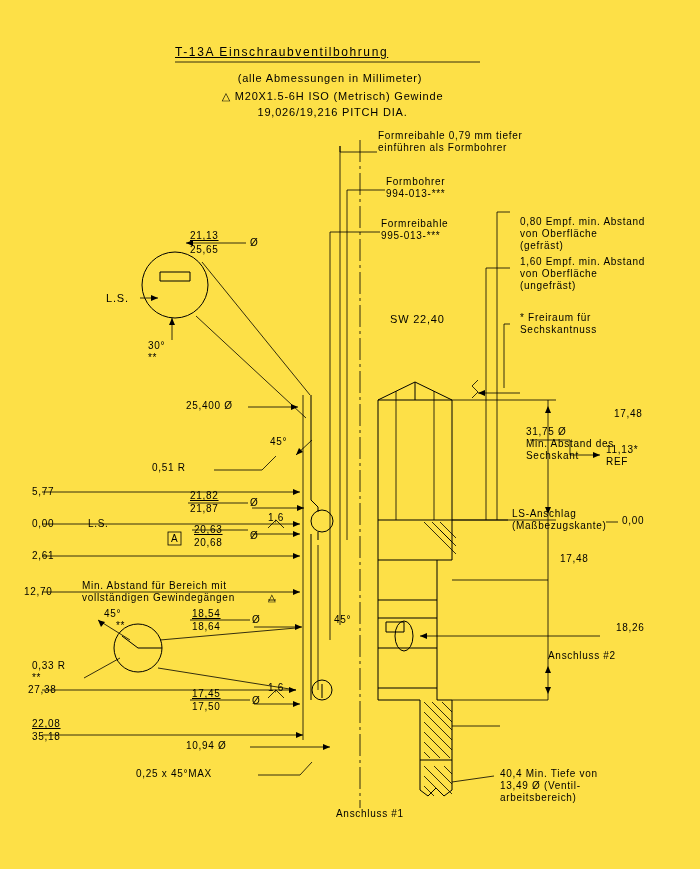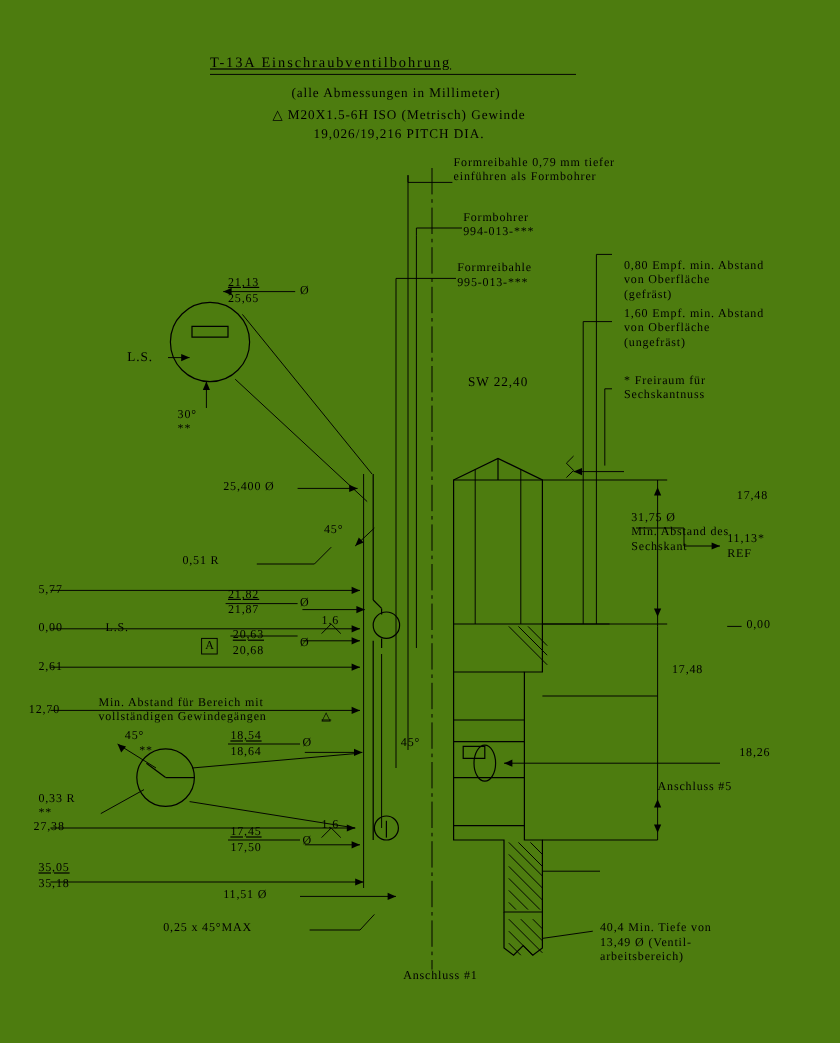--- a/index.html
+++ b/index.html
@@ -1,20 +1,20 @@
 <!DOCTYPE html>
 <html><head>
 <meta charset="utf-8">
 <style>
   html,body{margin:0;padding:0;background:#ffffff;}
   #sheet{
     position:relative;
     width:700px;height:869px;
-    background:#4d7c0f;
-    font-family:Liberation Serif, serif;
+    background:#fde047;
+    font-family:Liberation Sans, sans-serif;
     color:#000000;
     overflow:hidden;
   }
   .t{position:absolute;white-space:pre;font-size:11px;letter-spacing:0.8px;line-height:13px;}
   .t.sm{font-size:10px;letter-spacing:0.7px;line-height:12px;}
   .t.ttl{font-size:12px;letter-spacing:1.6px;}
   .ul{text-decoration:underline;}
   svg{position:absolute;left:0;top:0;}
   .ln{stroke:#000;stroke-width:1;fill:none;}
   .lnth{stroke:#000;stroke-width:0.8;fill:none;}
@@ -246,24 +246,26 @@
 von Oberfläche
 (ungefräst)</div>
   <div class="t sm" style="left:520px;top:312px;">* Freiraum für
 Sechskantnuss</div>
   <div class="t sm" style="left:526px;top:382px;margin-top:44px;">31,75 Ø
 Min. Abstand des
 Sechskant</div>
   <div class="t sm" style="left:614px;top:408px;">17,48</div>
   <div class="t sm" style="left:606px;top:444px;">11,13*
 REF</div>
+  <div class="t sm" style="left:512px;top:508px;">LS-Anschlag
+(Maßbezugskante)</div>
   <div class="t sm" style="left:622px;top:515px;">0,00</div>
   <div class="t sm" style="left:560px;top:553px;">17,48</div>
   <div class="t sm" style="left:616px;top:622px;">18,26</div>
-  <div class="t sm" style="left:548px;top:650px;">Anschluss #5</div>
+  <div class="t sm" style="left:548px;top:650px;">Anschluss #2</div>
   <div class="t sm" style="left:500px;top:768px;">40,4 Min. Tiefe von
 13,49 Ø (Ventil-
 arbeitsbereich)</div>
   <div class="t sm" style="left:336px;top:808px;">Anschluss #1</div>
 
   <div class="t sm ul" style="left:190px;top:230px;">21,13</div>
   <div class="t sm" style="left:190px;top:244px;">25,65</div>
   <div class="t sm" style="left:250px;top:237px;">Ø</div>
   <div class="t" style="left:106px;top:292px;">L.S.</div>
   <div class="t sm" style="left:148px;top:340px;">30°</div>
@@ -301,18 +303,18 @@
 
   <div class="t sm" style="left:32px;top:660px;">0,33 R</div>
   <div class="t sm" style="left:32px;top:672px;">**</div>
   <div class="t sm" style="left:28px;top:684px;">27,38</div>
 
   <div class="t sm ul" style="left:192px;top:688px;">17,45</div>
   <div class="t sm" style="left:192px;top:701px;">17,50</div>
   <div class="t sm" style="left:252px;top:695px;">Ø</div>
   <div class="t sm" style="left:268px;top:682px;">1,6</div>
 
-  <div class="t sm ul" style="left:32px;top:718px;">35,05</div>
+  <div class="t sm ul" style="left:32px;top:718px;">22,08</div>
   <div class="t sm" style="left:32px;top:731px;">35,18</div>
-  <div class="t sm" style="left:186px;top:740px;">11,51 Ø</div>
+  <div class="t sm" style="left:186px;top:740px;">10,94 Ø</div>
   <div class="t sm" style="left:136px;top:768px;">0,25 x 45°MAX</div>
 
 </div>
 
 </body></html>

